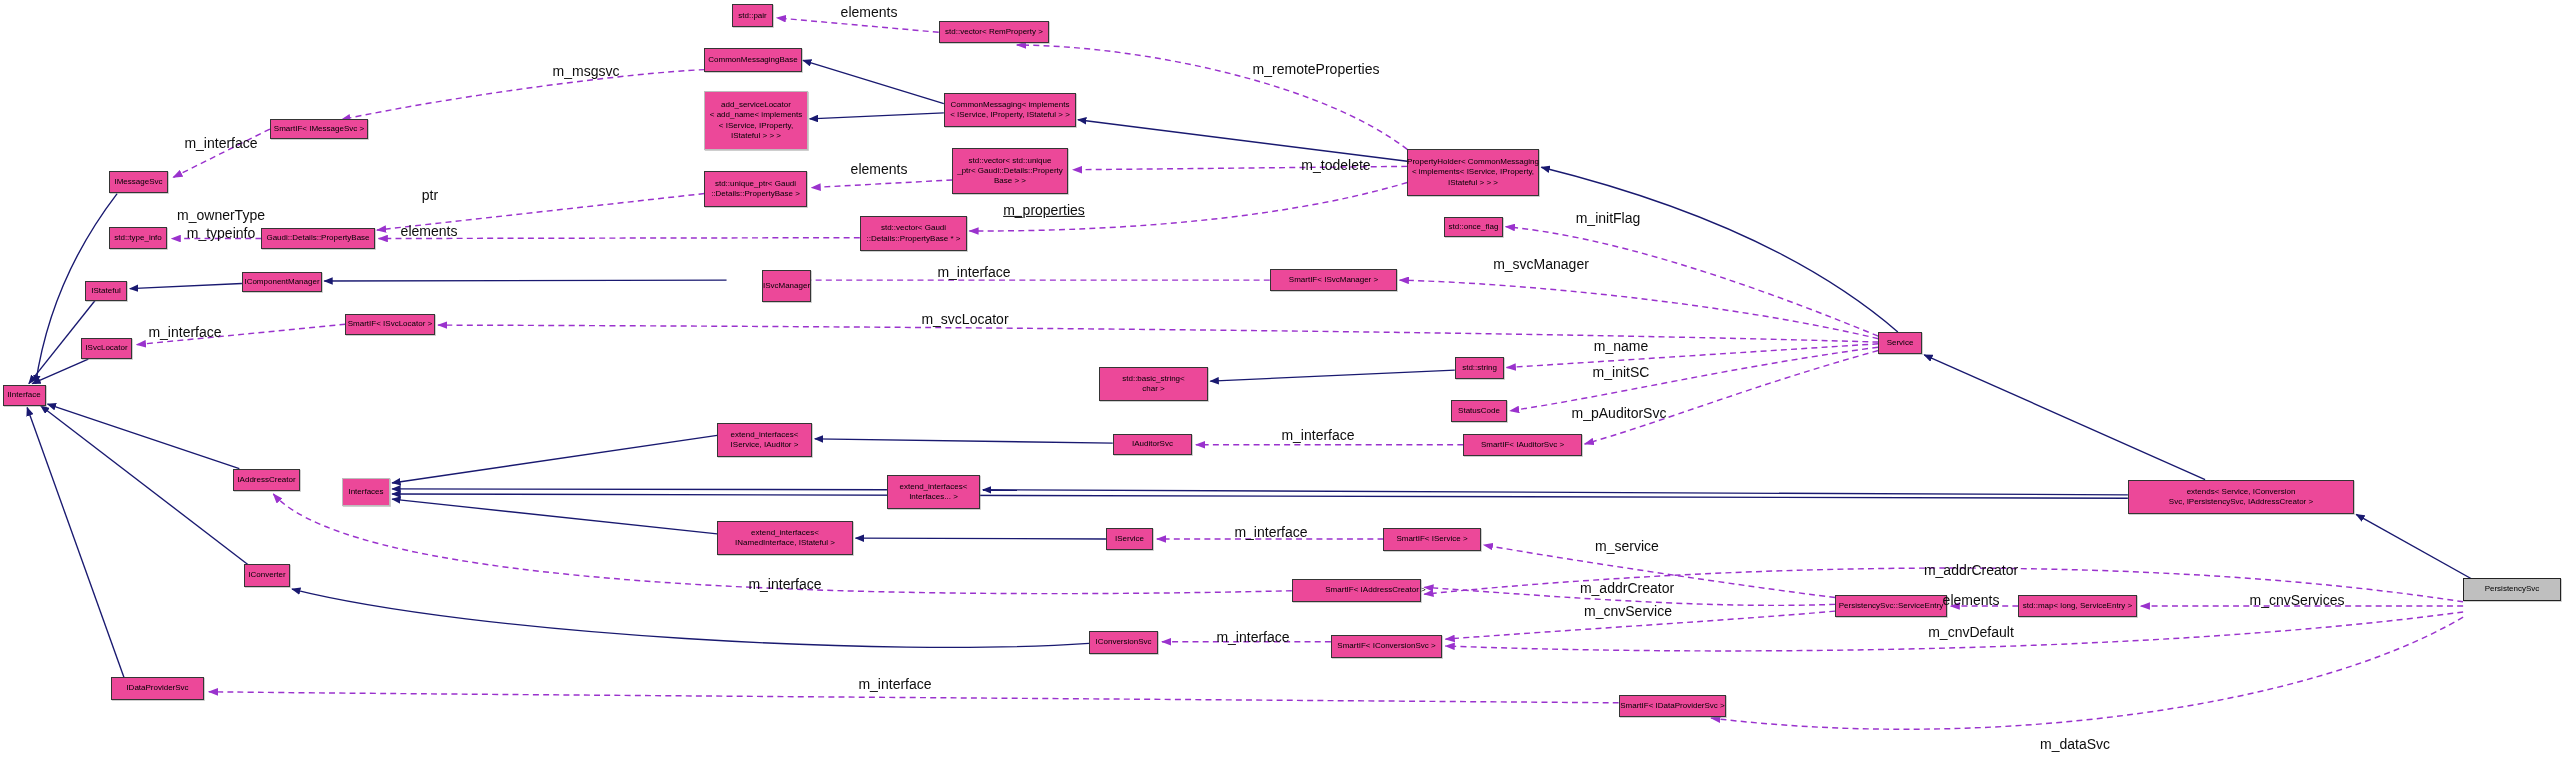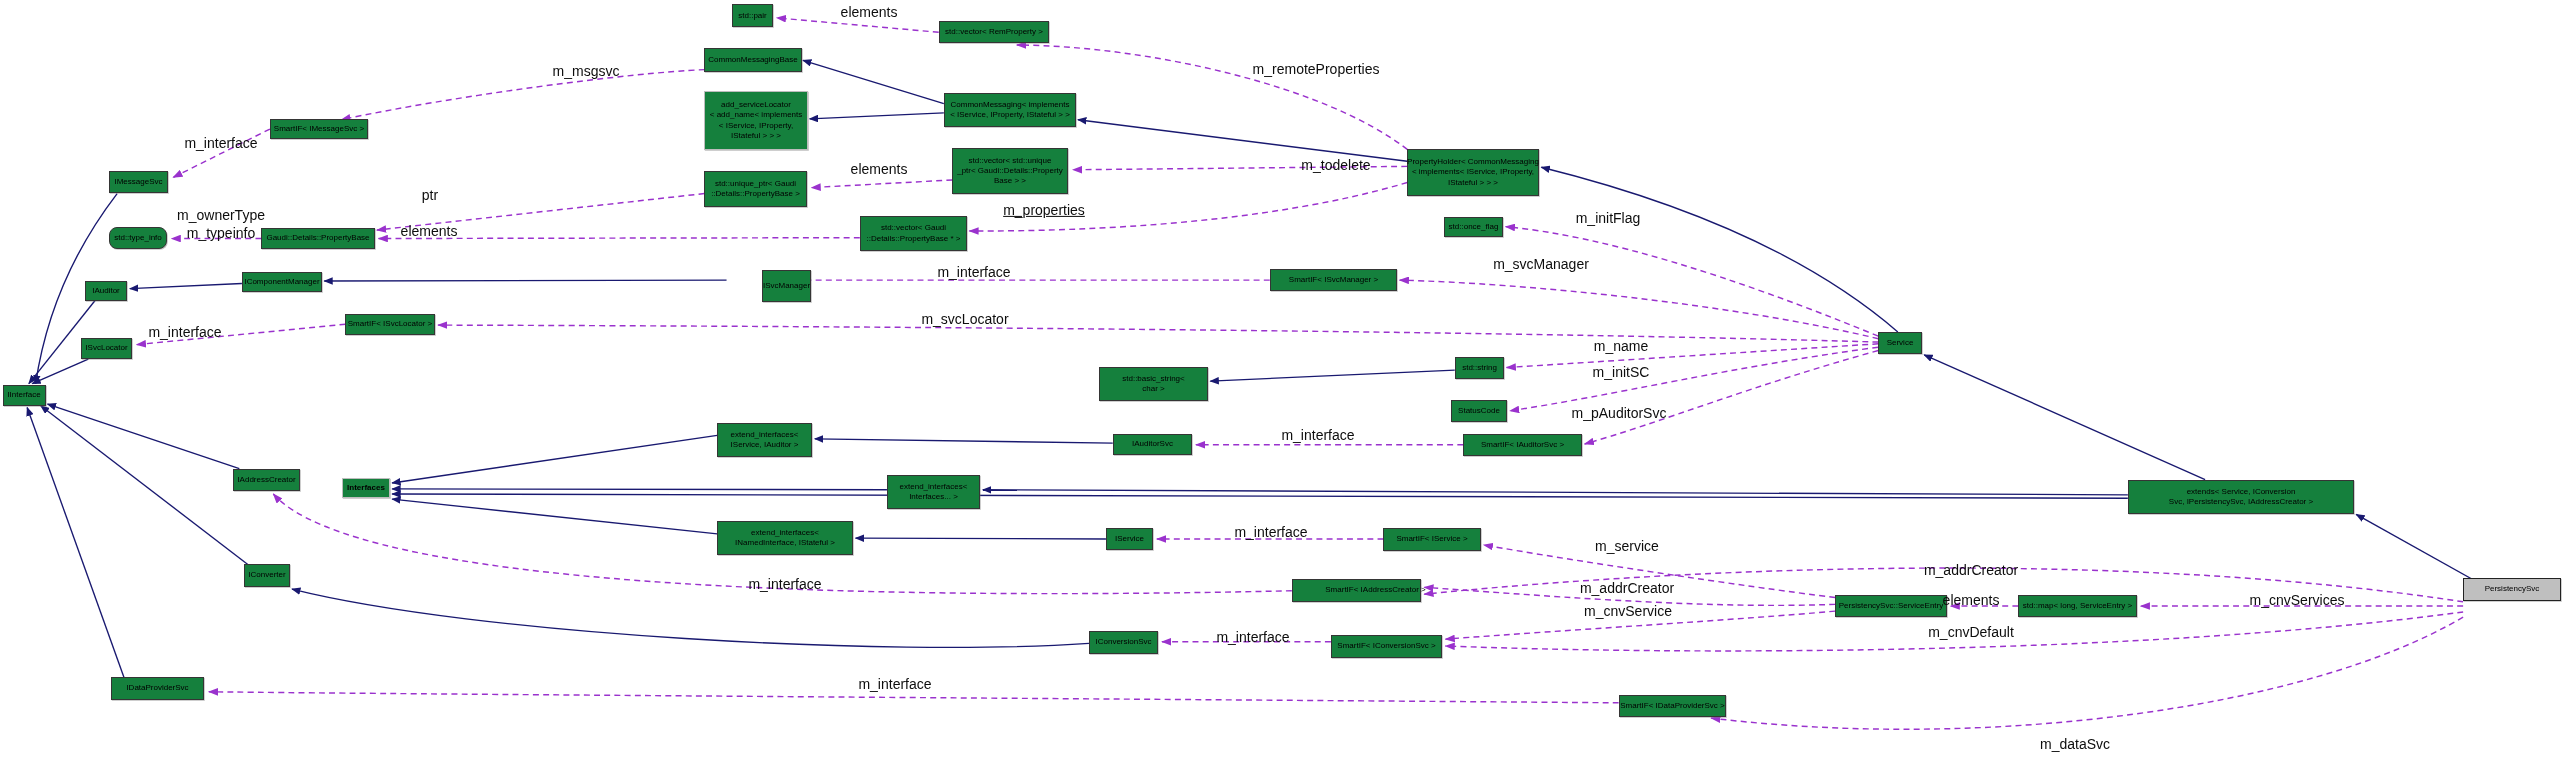--- a/index.html
+++ b/index.html
@@ -1,19 +1,19 @@
 <!DOCTYPE html>
 <html style="font-size:13.6px"><head>
 <meta charset="utf-8">
 <style>
   html,body{margin:0;padding:0;background:#ffffff;}
   #canvas{position:relative;width:2576px;height:758px;background:#ffffff;overflow:hidden;
           font-family:"Liberation Sans","DejaVu Sans",sans-serif;}
   #edges{position:absolute;left:0;top:0;width:2576px;height:758px;}
-  .node{position:absolute;background:#15803d;border:1.3px solid #353535;box-sizing:border-box;
+  .node{position:absolute;background:#ec4899;border:1.3px solid #353535;box-sizing:border-box;
         display:flex;flex-direction:column;justify-content:center;align-items:center;
         color:#000000;font-size:8px;line-height:1.28;text-align:center;white-space:nowrap;
         box-shadow:0.8px 0.8px 0 rgba(120,120,120,.45);}
   .node.gray{border-color:#bdbdbd;}
   .node.highlight{background:#bfbfbf;border-color:#222222;border-width:1.7px;}
   .elabel{position:absolute;transform:translate(-50%,-50%);font-size:14px;color:#0d0d0d;
           white-space:nowrap;text-align:center;line-height:1.3;background:transparent;}
 </style>
 </head>
 <body>
@@ -118,35 +118,35 @@
       </div>
       <div class="node" style="left: 704px; top: 171px; width: 103px; height: 36px;">
         <div>std::unique_ptr&lt; Gaudi</div>
         <div>::Details::PropertyBase &gt;</div>
       </div>
       <div class="node" style="left: 952px; top: 148px; width: 116px; height: 46px;">
         <div>std::vector&lt; std::unique</div>
         <div>_ptr&lt; Gaudi::Details::Property</div>
         <div>Base &gt; &gt;</div>
       </div>
-      <div class="node" style="left: 109px; top: 227px; width: 58px; height: 22px; border-radius: 8px;">
+      <div class="node" style="left: 109px; top: 227px; width: 58px; height: 22px;">
         <div>std::type_info</div>
       </div>
       <div class="node" style="left: 261px; top: 228px; width: 114px; height: 21px;">
         <div>Gaudi::Details::PropertyBase</div>
       </div>
       <div class="node" style="left: 860px; top: 216px; width: 107px; height: 35px;">
         <div>std::vector&lt; Gaudi</div>
         <div>::Details::PropertyBase * &gt;</div>
       </div>
       <div class="node" style="left: 1444px; top: 217px; width: 59px; height: 19.5px;">
         <div>std::once_flag</div>
       </div>
       <div class="node" style="left: 85px; top: 281px; width: 42px; height: 19.5px;">
-        <div>IAuditor</div>
+        <div>IStateful</div>
       </div>
       <div class="node" style="left: 242px; top: 272px; width: 80px; height: 19.5px;">
         <div>IComponentManager</div>
       </div>
       <div class="node" style="left: 762px; top: 270px; width: 49px; height: 32px;">
         <div>ISvcManager</div>
       </div>
       <div class="node" style="left: 1270px; top: 269px; width: 127px; height: 22px;">
         <div>SmartIF&lt; ISvcManager &gt;</div>
       </div>
@@ -175,21 +175,21 @@
       <div class="node" style="left: 717px; top: 423px; width: 95px; height: 34px;">
         <div>extend_interfaces&lt;</div>
         <div>IService, IAuditor &gt;</div>
       </div>
       <div class="node" style="left: 1113px; top: 434px; width: 79px; height: 21px;">
         <div>IAuditorSvc</div>
       </div>
       <div class="node" style="left: 1463px; top: 434px; width: 119px; height: 22px;">
         <div>SmartIF&lt; IAuditorSvc &gt;</div>
       </div>
-      <div class="node gray" style="left: 342px; top: 478px; width: 48px; height: 20px; font-weight: bold;">
+      <div class="node gray" style="left: 342px; top: 478px; width: 48px; height: 28px;">
         <div>Interfaces</div>
       </div>
       <div class="node" style="left: 887px; top: 475px; width: 93px; height: 34px;">
         <div>extend_interfaces&lt;</div>
         <div>Interfaces... &gt;</div>
       </div>
       <div class="node" style="left: 2128px; top: 480px; width: 226px; height: 34px;">
         <div>extends&lt; Service, IConversion</div>
         <div>Svc, IPersistencySvc, IAddressCreator &gt;</div>
       </div>

